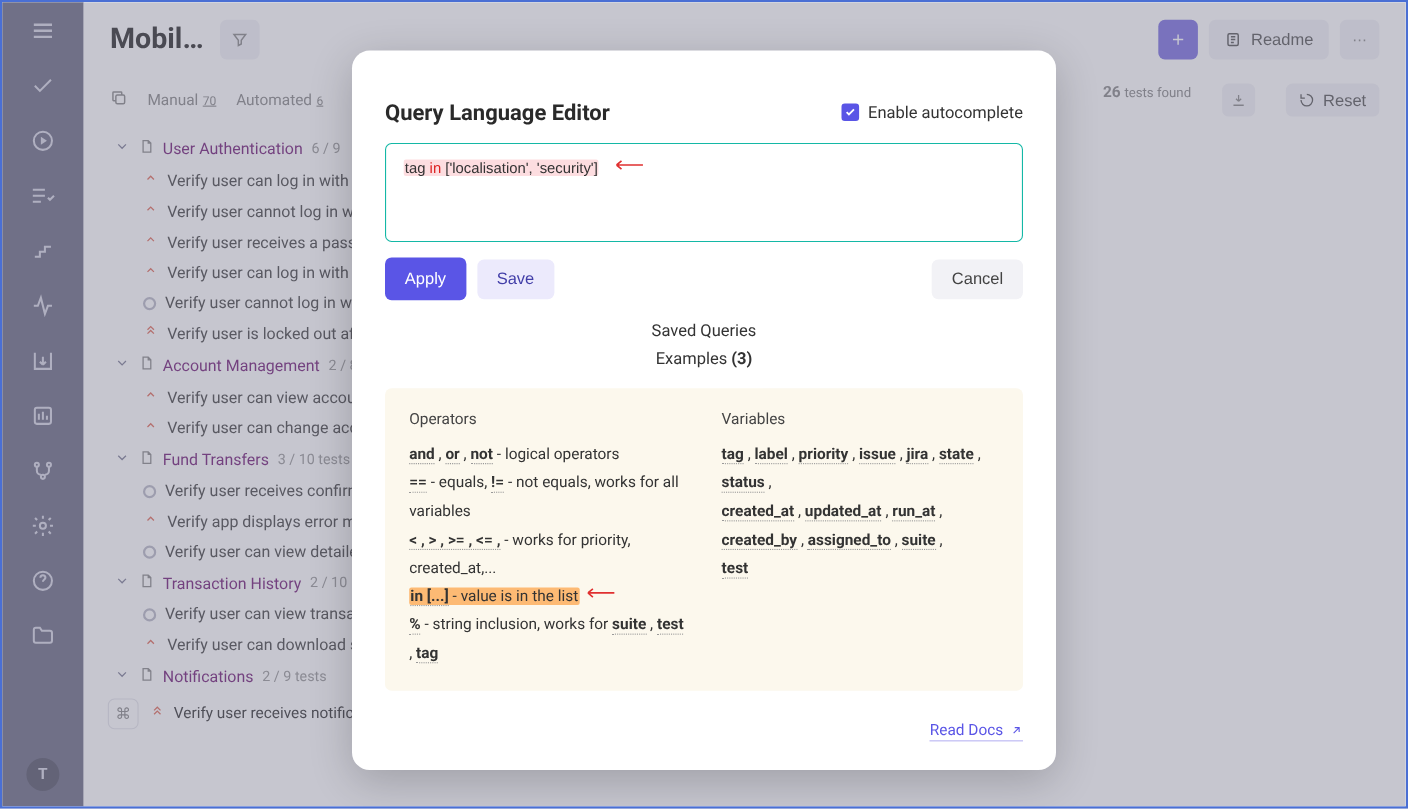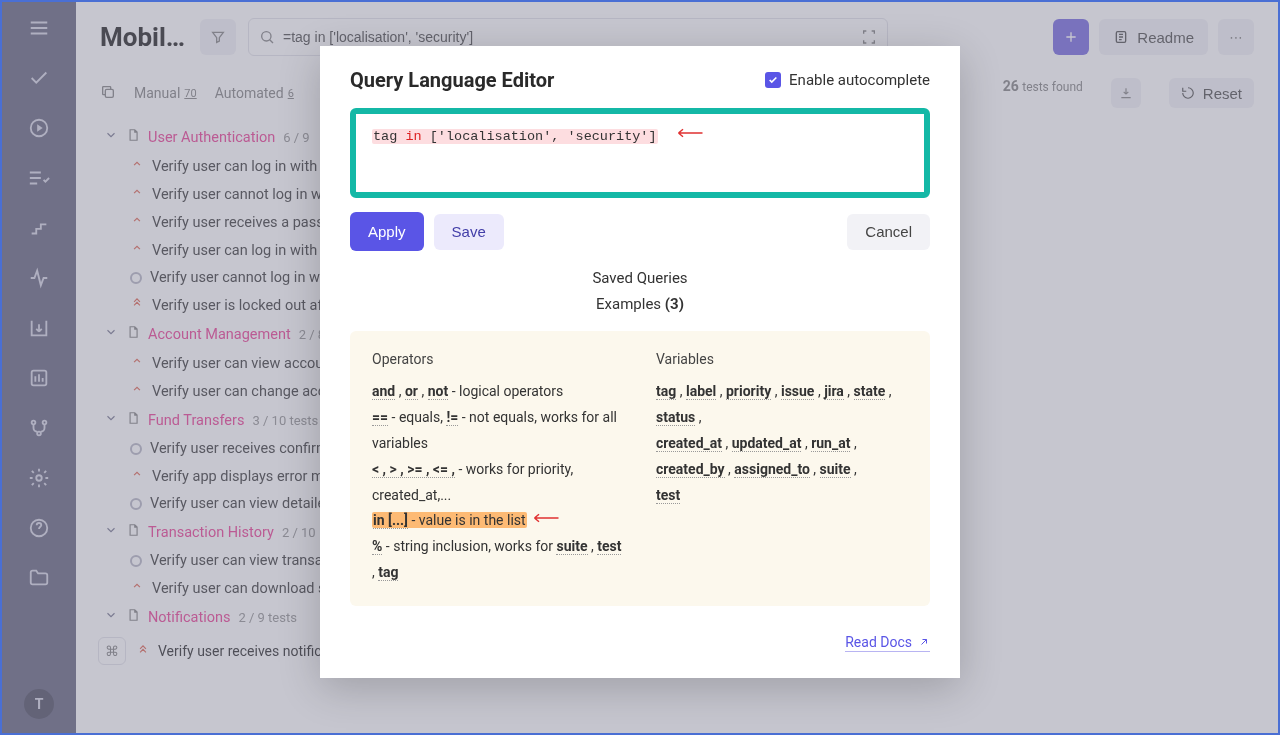--- a/index.html
+++ b/index.html
@@ -18,42 +18,42 @@
   .search-wrap { flex:1; display:flex; align-items:center; background:#fff; border:1px solid #e4e4ea; border-radius:6px; height:38px; padding:0 10px; color:#888; gap:8px; max-width:640px;}
   .search-wrap input { border:none; outline:none; flex:1; font-size:14px; color:#555; }
   .top-actions { display:flex; gap:10px; margin-left:auto; }
   .btn { height:36px; border:none; border-radius:6px; padding:0 14px; display:flex; align-items:center; gap:8px; font-size:15px; color:#555; background:#f2f2f6; }
   .secondbar { display:flex; align-items:center; gap:18px; padding:14px 24px 10px 24px; color:#888; font-size:14px;}
   .secondbar .tab { display:flex; align-items:center; gap:4px; }
   .secondbar .count-sm { font-size:11px;text-decoration:underline; }
   .secondbar .right { margin-left:auto; display:flex; gap:28px; align-items:flex-start;}
   .tree { padding:4px 0 0 24px; color:#3a3a3a; font-size:14.5px; overflow:hidden;}
   .suite-row { display:flex; align-items:center; gap:8px; padding:6px 0 6px 4px; }
-  .suite-row .name { font-weight:400; color:#ec4899; }
+  .suite-row .name { font-weight:400; color:#701a75; }
   .suite-row .stats { color:#999; font-size:13px; }
   .test-row { display:flex; align-items:center; gap:8px; padding:5px 0 5px 30px; color:#444;}
   .test-row .test-name { color:#444; white-space:nowrap; overflow:hidden; text-overflow:ellipsis; max-width:260px;}
   .ico-chevron { color:#7e7e96; }
   svg.ic { width:14px; height:14px; stroke:currentColor; fill:none; stroke-width:2; }
   svg.ic16 { width:16px; height:16px; stroke:currentColor; fill:none; stroke-width:2; }
   .status-circle { width:12px; height:12px; border-radius:50%; border:2px solid #b8b8c6; display:inline-block; }
   .status-open { color:#e06b5a; }
   .status-double { color:#e06b5a; }
   .badge-orange { background:#f5b78a; color:#a15a2c; font-size:11px; padding:2px 8px; border-radius:10px; font-weight:600;}
   .badge-tag { color:#888; font-size:12px; }
   .cmd-btn { width:28px; height:28px; border:1px solid #e4e4ea; border-radius:6px; display:flex; align-items:center; justify-content:center; font-size:14px; color:#888; position:relative; left:-2px;}
   .tree-lastrow { display:flex; align-items:center; gap:8px; padding:5px 0 5px 8px;}
   
   .backdrop { position:absolute; inset:0; background:rgba(120,120,140,0.42); display:flex; align-items:flex-start; justify-content:center; padding-top:44px;}
-  .modal { width:640px; background:#fff; border-radius:0; padding:22px 30px 26px 30px; box-shadow:0 10px 40px rgba(0,0,0,0.2); }
+  .modal { width:640px; background:#fff; border-radius:16px; padding:44px 30px 26px 30px; box-shadow:0 10px 40px rgba(0,0,0,0.2); }
   .modal-head { display:flex; align-items:center; justify-content:space-between; margin-bottom:16px;}
   .modal-title { font-size:20px; font-weight:700; color:#2a2a2a; }
   .check-wrap { display:flex; align-items:center; gap:8px; color:#333; font-size:15px;}
   .check-wrap .box { width:16px; height:16px; background:#5a55e6; border-radius:3px; display:flex; align-items:center; justify-content:center; color:#fff;}
-  .editor { border:6px solid #14b8a6; border-radius:6px; height:90px; padding:12px 16px; font-family: Liberation Mono, monospace; font-size:13.5px; position:relative;}
+  .editor { border:1px solid #14b8a6; border-radius:6px; height:90px; padding:12px 16px; font-family: Liberation Sans, sans-serif; font-size:13.5px; position:relative;}
   .editor .hl { background:#fddde0; border-radius:2px; padding:0 1px;}
   .editor .kw-in { color:#d22; }
   .editor .kw-tag { color:#333; }
   .editor .arrow-inline { margin-left:8px; }
   .row-buttons { display:flex; gap:10px; margin-top:14px; align-items:center;}
   .btn-primary { background:#5a55e6; color:#fff; border:none; border-radius:6px; height:39px; padding:0 18px; font-size:15px;}
   .btn-light { background:#eceafc; color:#423ea8; border:none; border-radius:6px; height:36px; padding:0 18px; font-size:15px;}
   .btn-cancel { background:#f2f2f6; color:#444; border:none; border-radius:6px; height:36px; padding:0 18px; font-size:15px; margin-left:auto;}
   .saved-lines { margin-top:18px; display:flex; flex-direction:column; gap:8px; font-size:15px; color:#333;text-align:center;}
   .help-panel { background:#fcf8ed; border-radius:6px; padding:20px 22px; margin-top:18px; display:flex; gap:32px;justify-content:flex-end;}
@@ -144,30 +144,20 @@
   </div>
 
   <div class="main">
     <div class="topbar">
       <div class="title">Mobile App</div>
       <button class="icon-btn">
           <svg class="ic16" viewBox="0 0 24 24">
             <path d="M4 5h16l-6 8v5l-4 2v-7L4 5z"></path>
           </svg>
         </button>
-      <div class="search-wrap">
-        <svg class="ic16" viewBox="0 0 24 24">
-            <circle cx="11" cy="11" r="7"></circle>
-            <path d="M21 21l-5-5"></path>
-          </svg>
-        <input value="=tag in ['localisation', 'security']" style="">
-        <svg class="ic16" viewBox="0 0 24 24" style="stroke:#888">
-            <path d="M8 3H4v4M16 3h4v4M8 21H4v-4M16 21h4v-4"></path>
-          </svg>
-      </div>
       <div class="top-actions">
         <button class="icon-btn purple">
             <svg class="ic16" viewBox="0 0 24 24" stroke="#fff">
               <path d="M12 5v14M5 12h14"></path>
             </svg>
           </button>
         <button class="btn">
             <svg class="ic16" viewBox="0 0 24 24">
               <rect x="5" y="4" width="14" height="16" rx="2"></rect>
               <path d="M9 8h6M9 12h6M9 16h4"></path>

